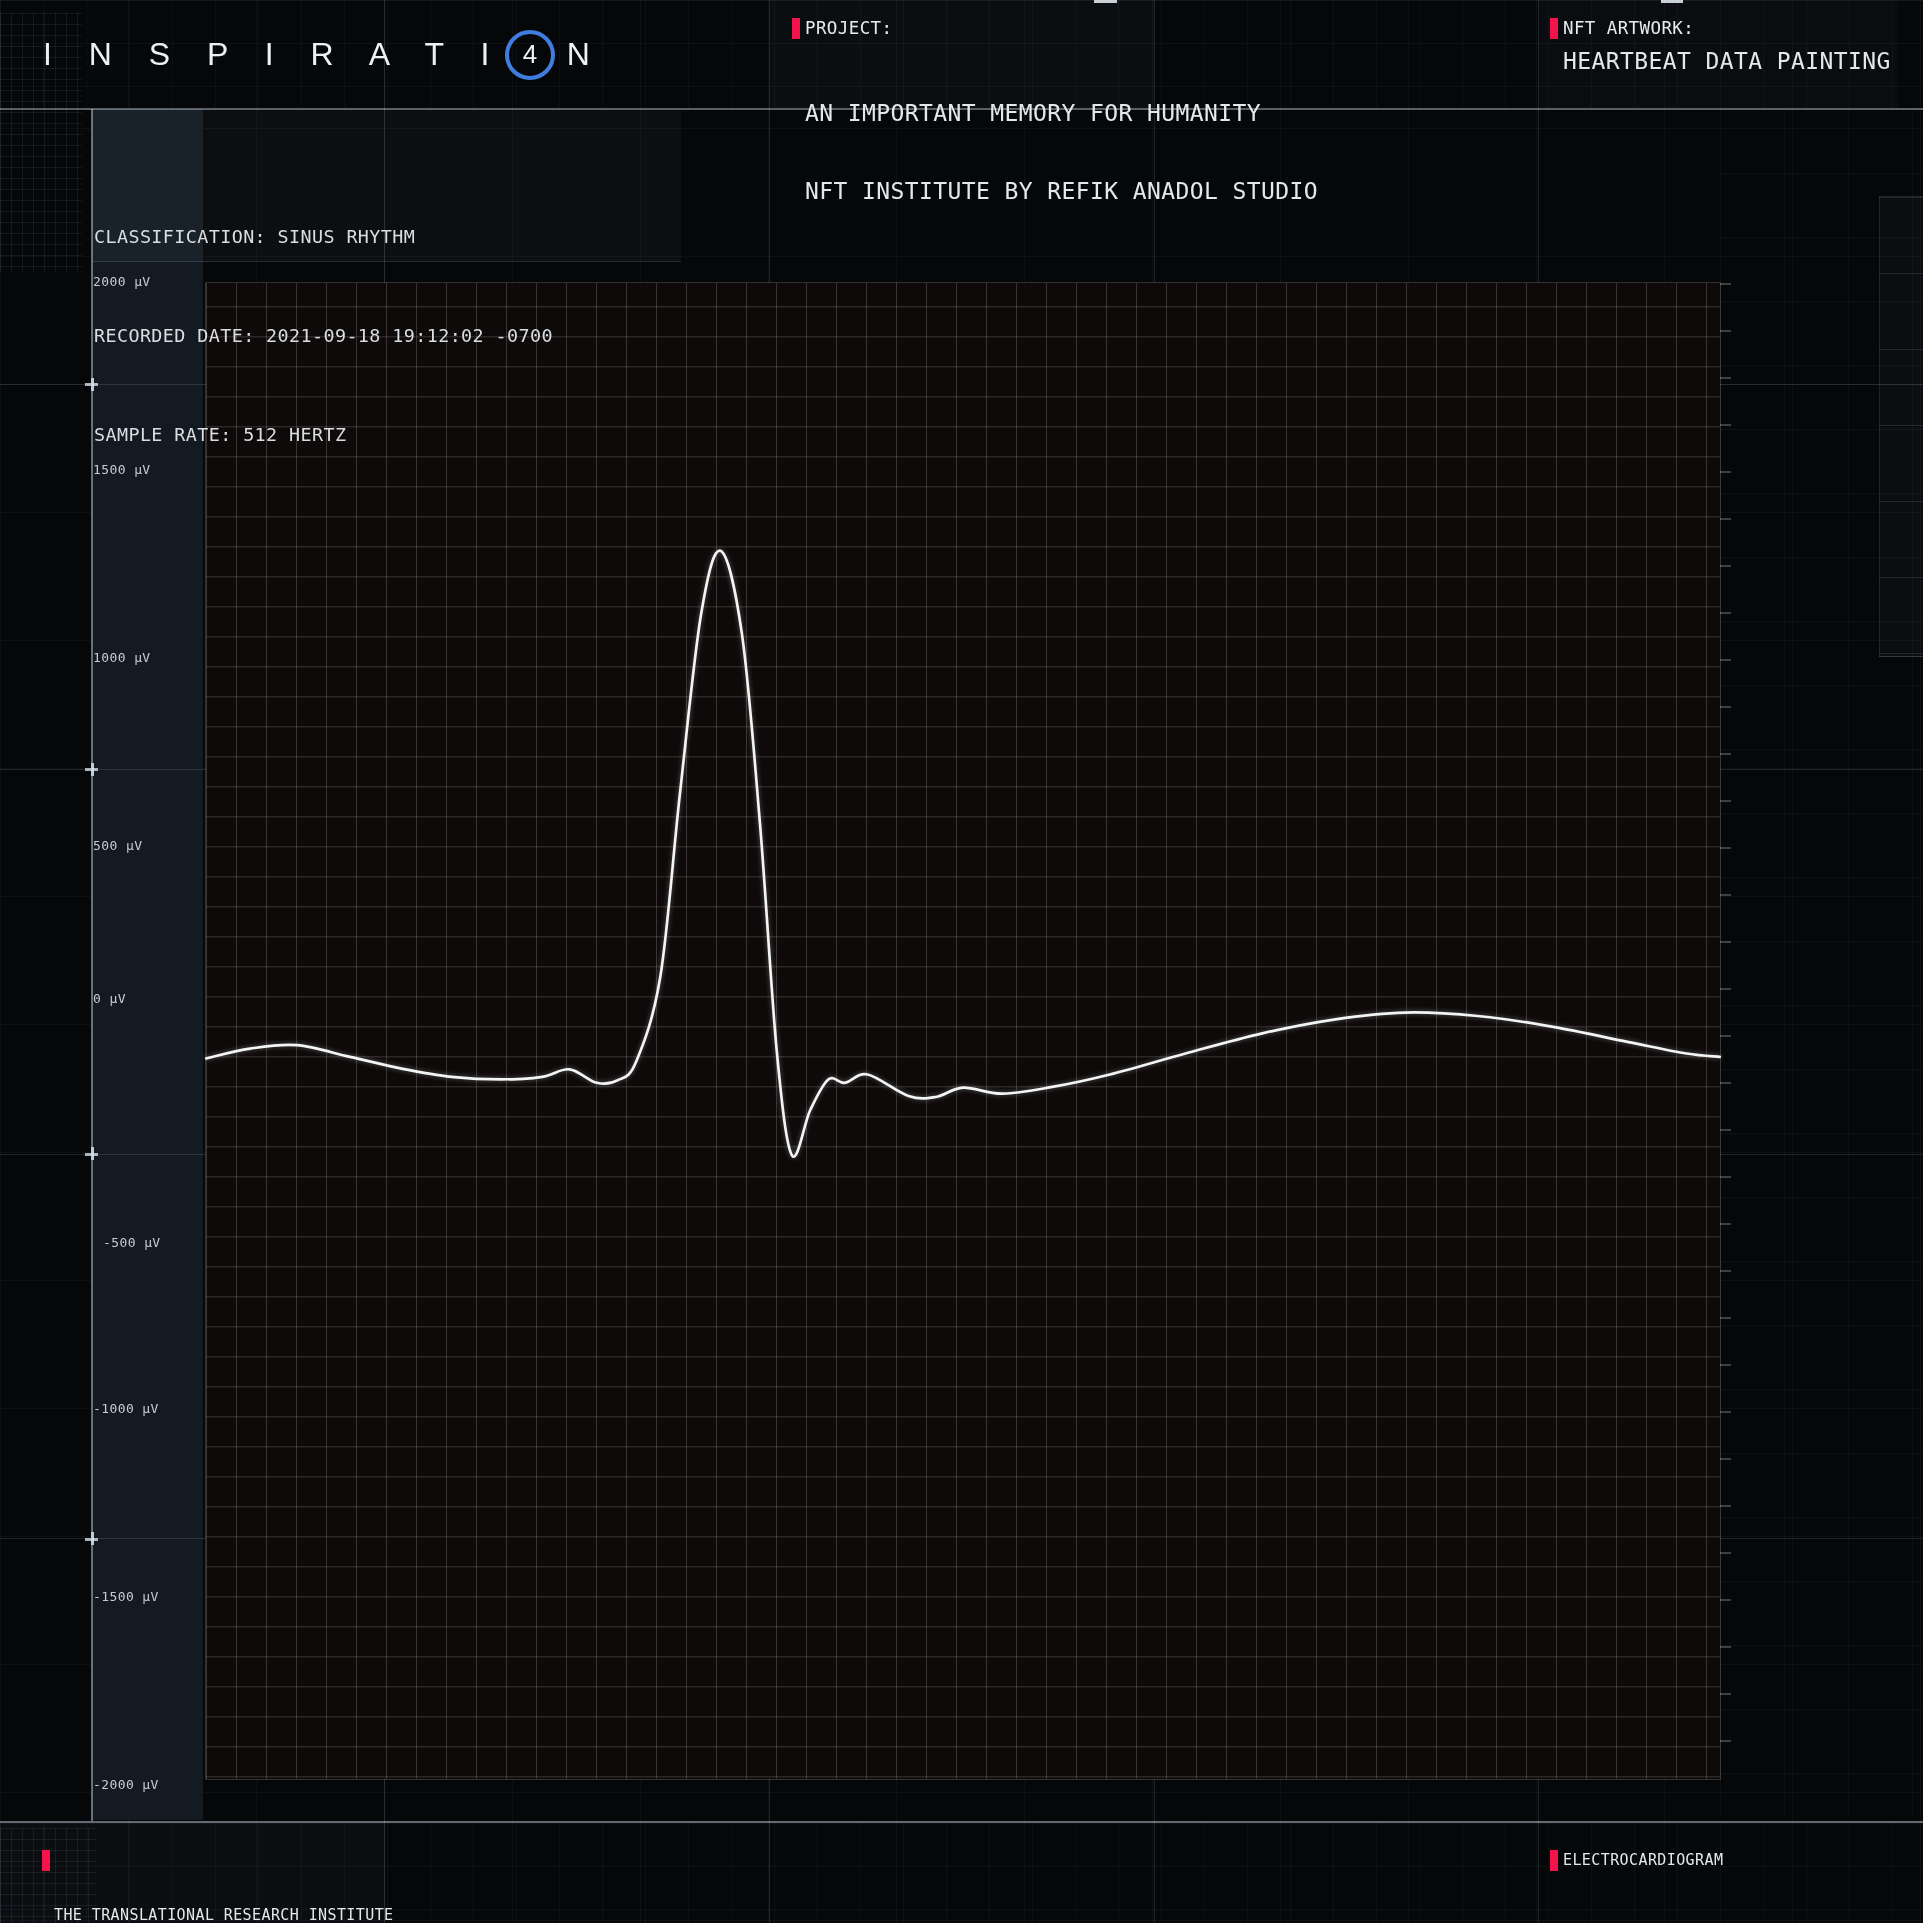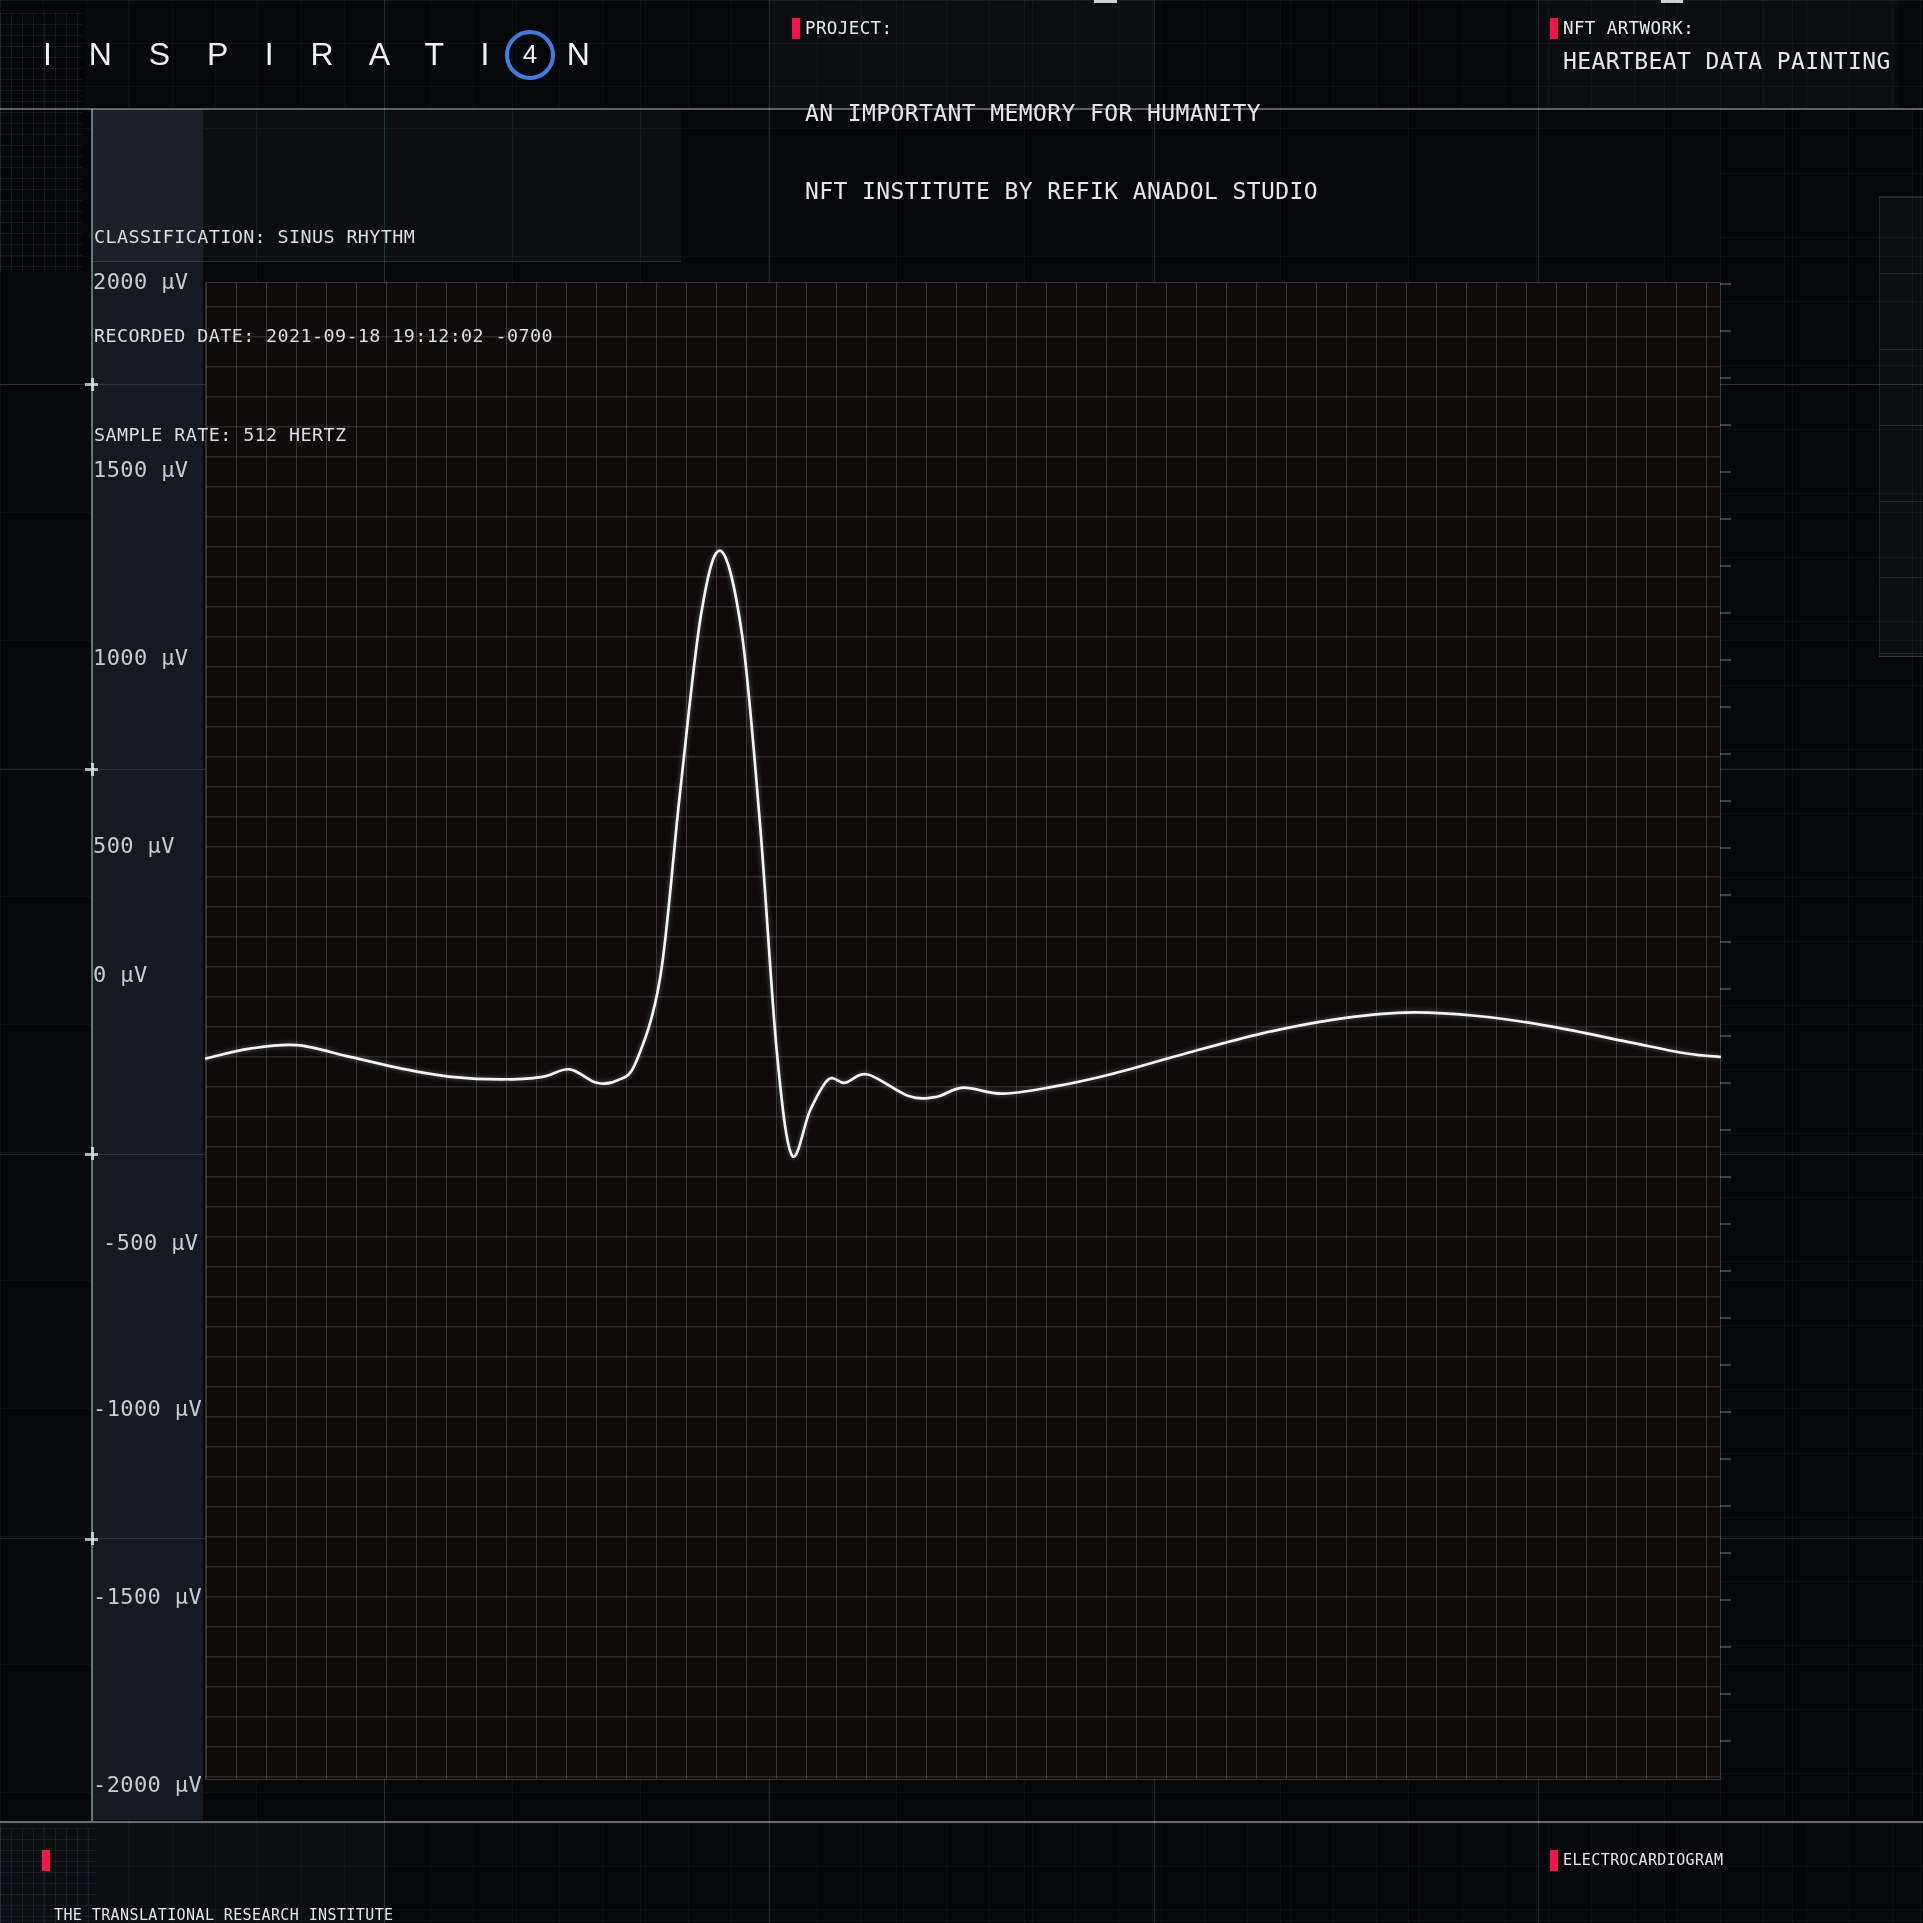--- a/index.html
+++ b/index.html
@@ -56,21 +56,21 @@
   .red-marker{position:absolute;width:7.5px;height:21px;background:#f5134b;z-index:5;}
   .hdr-label{position:absolute;font-size:17.5px;letter-spacing:0.4px;color:#e8ebee;z-index:5;white-space:pre;}
   .hdr-lines{position:absolute;font-size:23px;line-height:26px;letter-spacing:0.4px;color:#e4e8eb;z-index:5;white-space:pre;}
 
   .info-block{position:absolute;left:94px;top:154px;font-size:18.4px;line-height:33px;
               letter-spacing:0.4px;color:#d9dee2;z-index:5;white-space:pre;}
 
   
   .gutter{position:absolute;left:92px;top:109px;width:111px;height:1711px;background:#141a21;z-index:1;}
   .axis-line{position:absolute;left:91px;top:109px;width:1.7px;height:1712px;background:rgba(195,210,222,0.50);z-index:3;}
-  .y-label{position:absolute;left:93px;font-size:22px;line-height:22.5px;color:#c6ccd2;z-index:5;white-space:pre;letter-spacing:0.4px;}
+  .y-label{position:absolute;left:93px;font-size:13px;line-height:22.5px;color:#c6ccd2;z-index:5;white-space:pre;letter-spacing:0.4px;}
 
   
   .plot{
     position:absolute;left:206px;top:283px;width:1514px;height:1496px;z-index:3;
     background-color:#0d0a09;
     background-image:
       linear-gradient(to right, rgba(212,206,196,0.22) 0.8px, transparent 0.8px),
       linear-gradient(to bottom, rgba(212,206,196,0.22) 0.8px, transparent 0.8px);
     background-size:30px 30px;
     background-position:0 0, 0 -6.7px;
@@ -130,21 +130,21 @@
       <div class="major-h" style="top: 1538px;"></div>
       <div class="axis-tick-v" style="left: 91px; top: 1532px;"></div>
       <div class="axis-tick-h" style="left: 85px; top: 1538px;"></div>
     </div>
   <div class="axis-line"></div>
   <div id="ylabels">
       <div class="y-label" style="top: 271px;">2000 μV</div>
       <div class="y-label" style="top: 459px;">1500 μV</div>
       <div class="y-label" style="top: 647px;">1000 μV</div>
       <div class="y-label" style="top: 835px;">500 μV</div>
-      <div class="y-label" style="top: 964px;">0 μV</div>
+      <div class="y-label" style="top: 988px;">0 μV</div>
       <div class="y-label" style="top: 1232px; padding-left: 10px;">-500 μV</div>
       <div class="y-label" style="top: 1398px;">-1000 μV</div>
       <div class="y-label" style="top: 1586px;">-1500 μV</div>
       <div class="y-label" style="top: 1774px;">-2000 μV</div>
     </div>
 
   <div class="header-border"></div>
   <div class="footer-border"></div>
   <div class="top-edge-tick" style="left:1094px;width:23.4px;"></div>
   <div class="top-edge-tick" style="left:1661px;width:22px;"></div>

